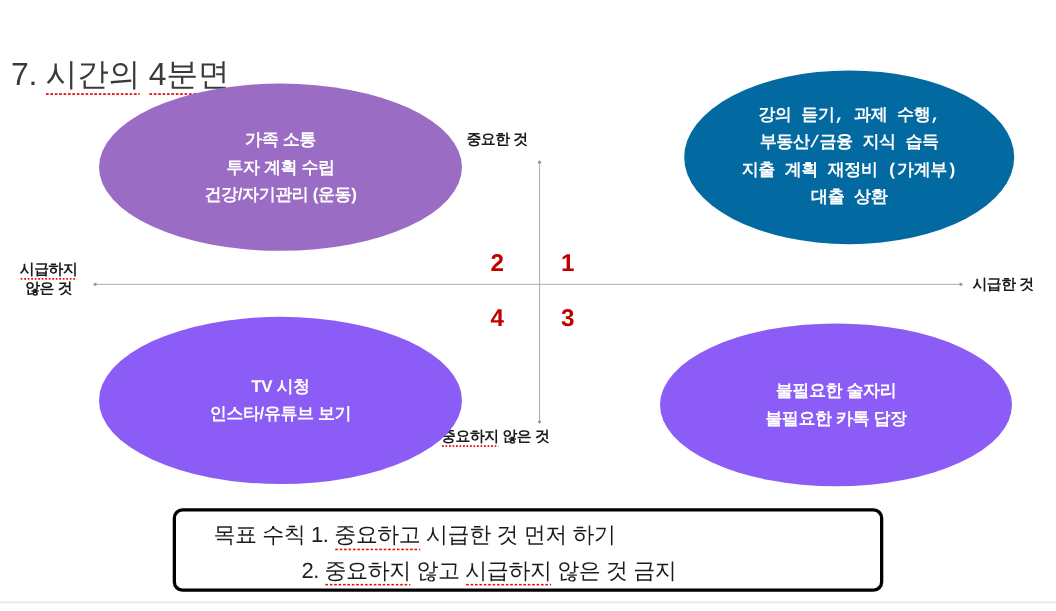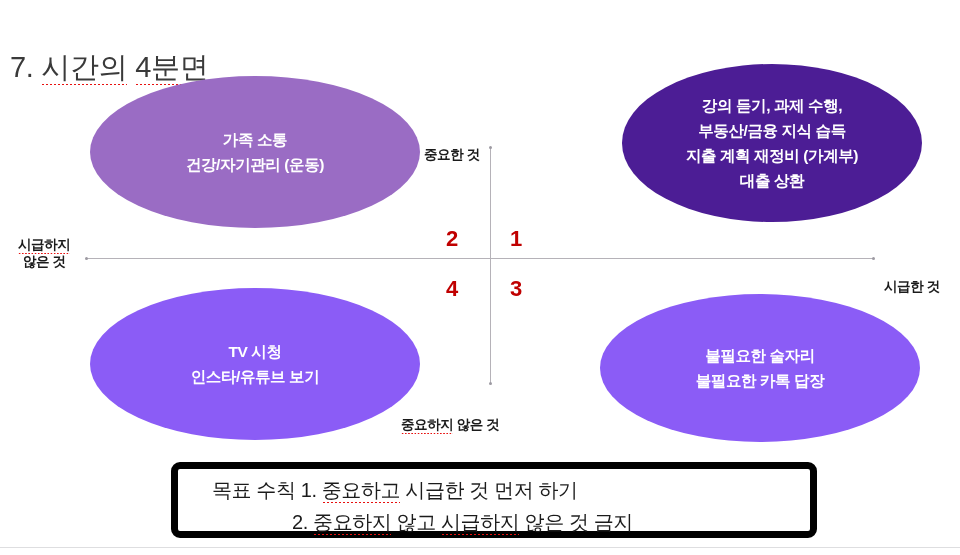--- a/index.html
+++ b/index.html
@@ -75,21 +75,20 @@
   .axis-dot.v-bot   { left: 489px; top: 382px; }
 
   
   .axis-label {
     position: absolute;
     font-size: 13.5px;
     font-weight: bold;
     color: #1b1b1b;
     white-space: nowrap;
     letter-spacing: -0.4px;
-    margin-top: 28px;
   }
   .label-top    { left: 424px; top: 118px; }
   .label-bottom { left: 401px; top: 388px; text-align: center; }
   .label-right  { left: 884px; top: 250px; }
   .label-left {
     position: absolute;
     left: 18px;
     top: 236px;
     font-size: 13.5px;
     font-weight: bold;
@@ -130,45 +129,45 @@
   .ellipse span { display: block; padding: 0 6px; }
 
   .ellipse-q2 {
     left: 90px;  top: 76px;
     width: 330px; height: 152px;
     background: #9a6cc4;
   }
   .ellipse-q1 {
     left: 622px; top: 64px;
     width: 300px; height: 158px;
-    background: #4c1d95;
+    background: #0369a1;
+    font-family: Liberation Mono, monospace;
   }
   .ellipse-q4 {
     left: 90px;  top: 288px;
     width: 330px; height: 152px;
     background: #8b5cf6;
   }
   .ellipse-q3 {
     left: 600px; top: 294px;
     width: 320px; height: 148px;
     background: #8b5cf6;
   }
 
   
   .goal-box {
     position: absolute;
     left: 157px;
     top: 462px;
     width: 646px;
     height: 76px;
-    border: 7px solid #000000;
+    border: 3px solid #000000;
     border-radius: 9px;
     background: #ffffff;
     box-sizing: border-box;
-    margin-left: 14px;
   }
   .goal-line {
     position: absolute;
     font-size: 20px;
     color: #1b1b1b;
     white-space: nowrap;
     letter-spacing: -0.4px;
   }
   .goal-line-1 { left: 34px; top: 8px; }
   .goal-line-2 { left: 114px; top: 40px; }
@@ -208,20 +207,21 @@
   </div>
 
   <div class="qnum qnum-1">1</div>
   <div class="qnum qnum-2">2</div>
   <div class="qnum qnum-3">3</div>
   <div class="qnum qnum-4">4</div>
 
   <div class="ellipse ellipse-q2">
     <div>
       <span>가족 소통</span>
+      <span>투자 계획 수립</span>
       <span>건강/자기관리 (운동)</span>
     </div>
   </div>
 
   <div class="ellipse ellipse-q1">
     <div>
       <span>강의 듣기, 과제 수행,</span>
       <span>부동산/금융 지식 습득</span>
       <span>지출 계획 재정비 (가계부)</span>
       <span>대출 상환</span>

